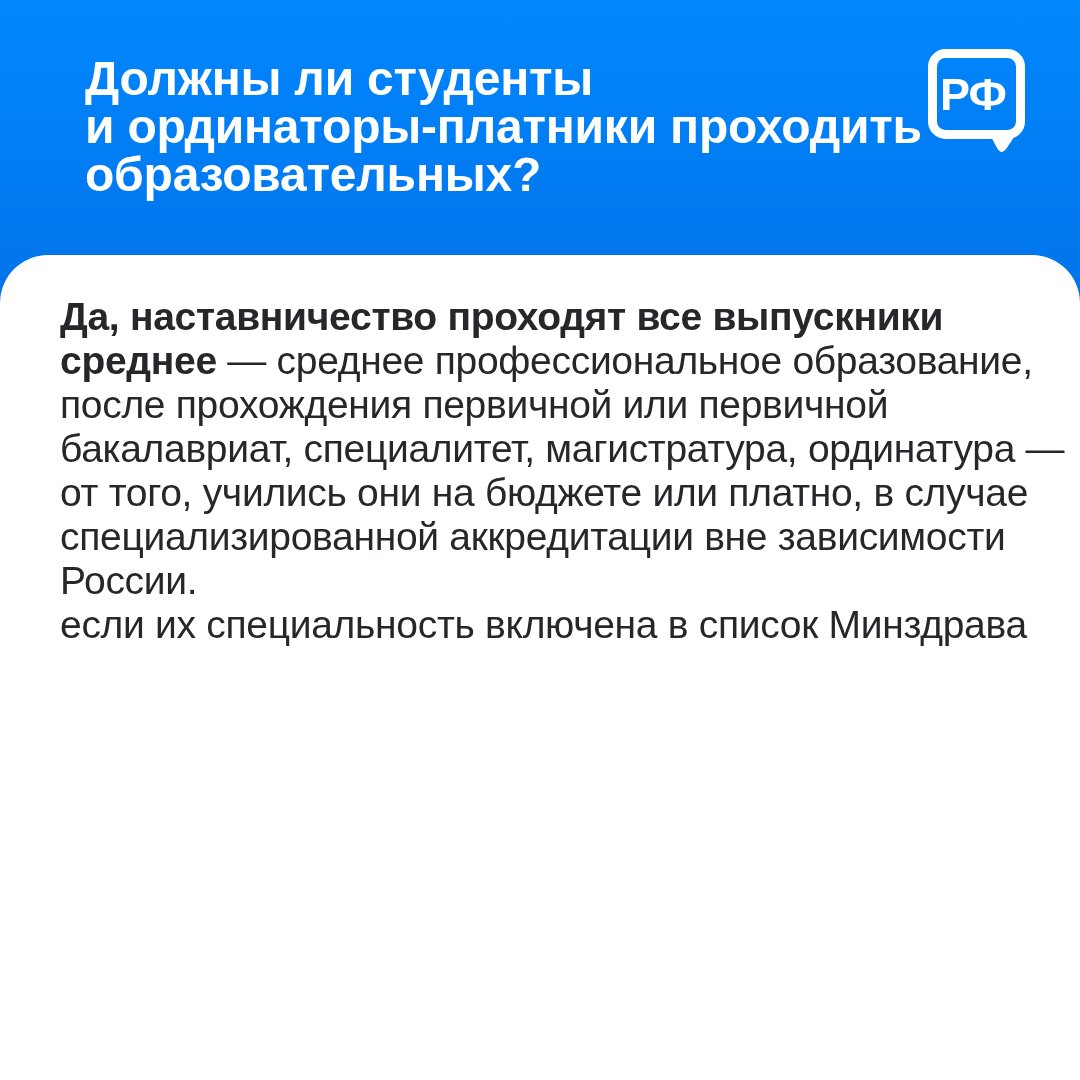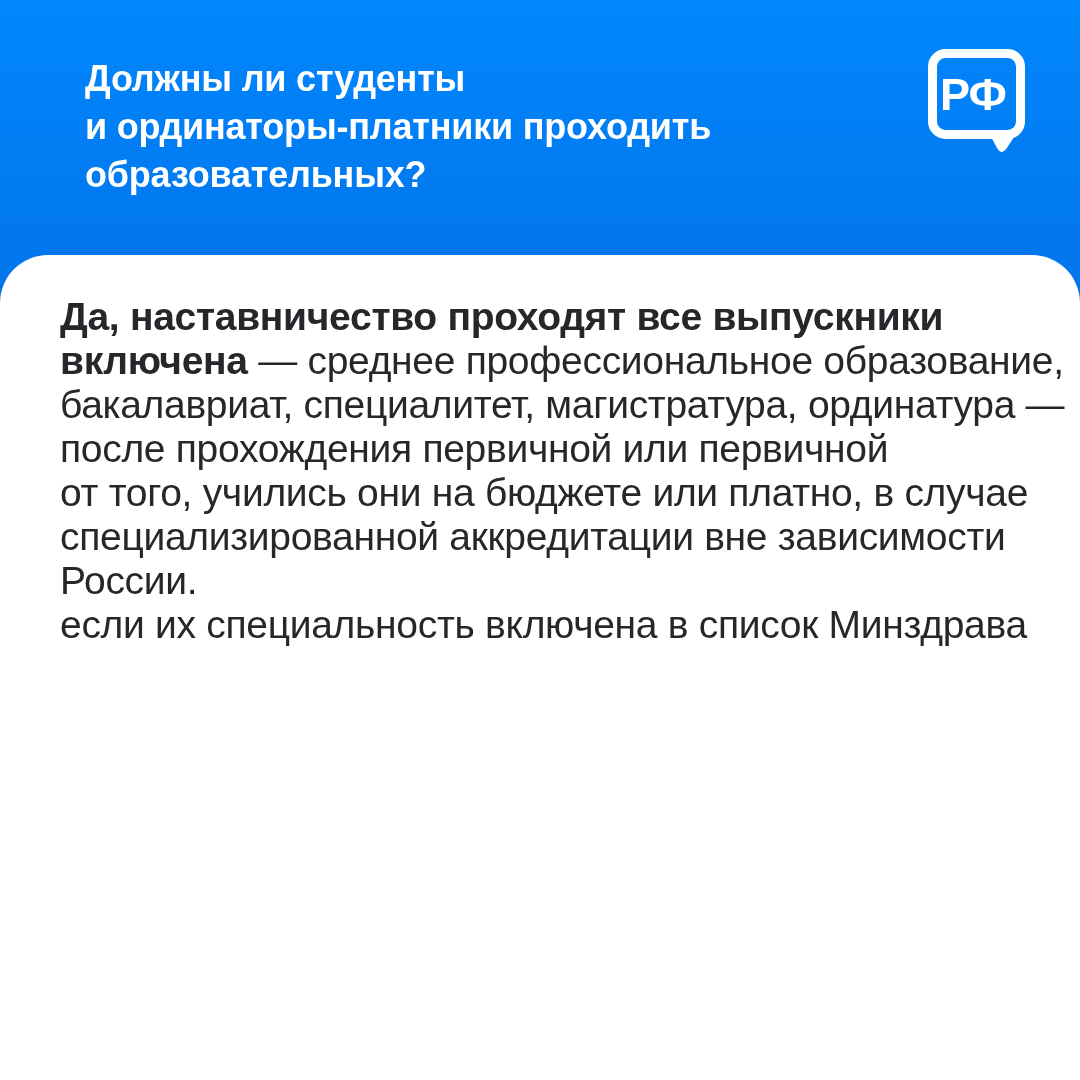--- a/index.html
+++ b/index.html
@@ -17,21 +17,21 @@
   .blue-header {
     position: absolute;
     top: 0; left: 0;
     width: 1080px; height: 310px;
     background: linear-gradient(180deg, #0187fd 0%, #0273ea 100%);
   }
   .question {
     position: absolute;
     left: 85px; top: 55px;
     color: #ffffff;
-    font-size: 36px;
+    font-size: 48px;
     font-weight: bold;
     line-height: 48px;
     letter-spacing: -0.2px;
     white-space: nowrap;
   }
   .logo {
     position: absolute;
     left: 928px; top: 49px;
     width: 97px; height: 107px;
   }
@@ -69,23 +69,23 @@
     <svg class="logo" viewBox="0 0 97 107" aria-hidden="true">
       <rect x="4.5" y="4.5" width="88" height="81" rx="13" fill="none" stroke="#ffffff" stroke-width="9"></rect>
       <path d="M60 82 L69 99 Q73.5 106.5 78.5 99.5 L90 82 Z" fill="#ffffff"></path>
       <text x="12" y="61" font-size="45" font-weight="bold" font-family="Liberation Sans, sans-serif" fill="#ffffff" letter-spacing="-1">РФ</text>
     </svg>
   </div>
 
   <div class="answer-card">
     <div class="answer">
       <div class="line"><b>Да, наставничество проходят все выпускники</b><span></span></div>
-      <div class="line"><b>включена</b><span> — среднее профессиональное образование,</span></div>
+      <div class="line"><b>среднее</b><span> — среднее профессиональное образование,</span></div>
+      <div class="line"><b></b><span>после прохождения первичной или первичной</span></div>
       <div class="line"><b></b><span>бакалавриат, специалитет, магистратура, ординатура —</span></div>
-      <div class="line"><b></b><span>после прохождения первичной или первичной</span></div>
       <div class="line"><b></b><span>от того, учились они на бюджете или платно, в случае</span></div>
       <div class="line"><b></b><span>специализированной аккредитации вне зависимости</span></div>
       <div class="line"><b></b><span>России.</span></div>
       <div class="line"><b></b><span>если их специальность включена в список Минздрава</span></div>
     </div>
   </div>
 
 </div>
 
 </body></html>

